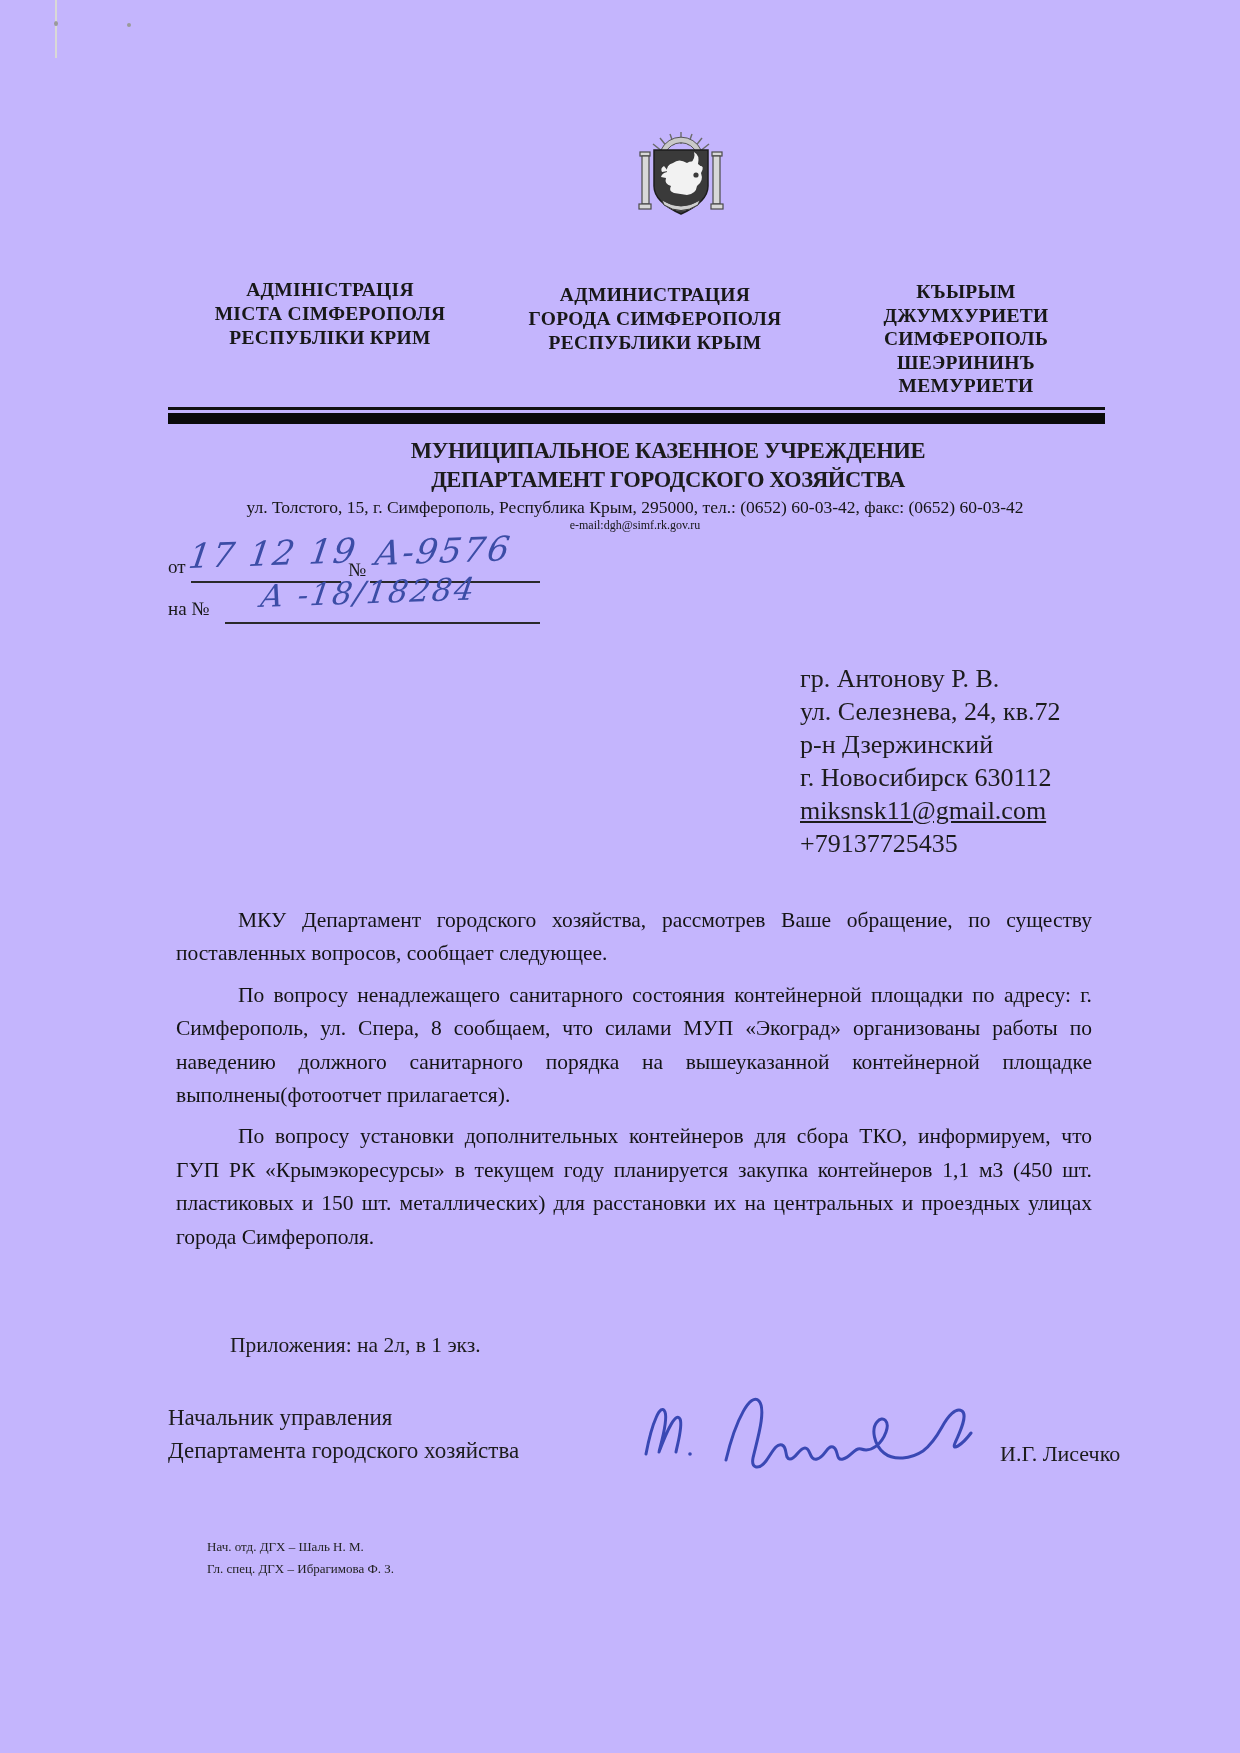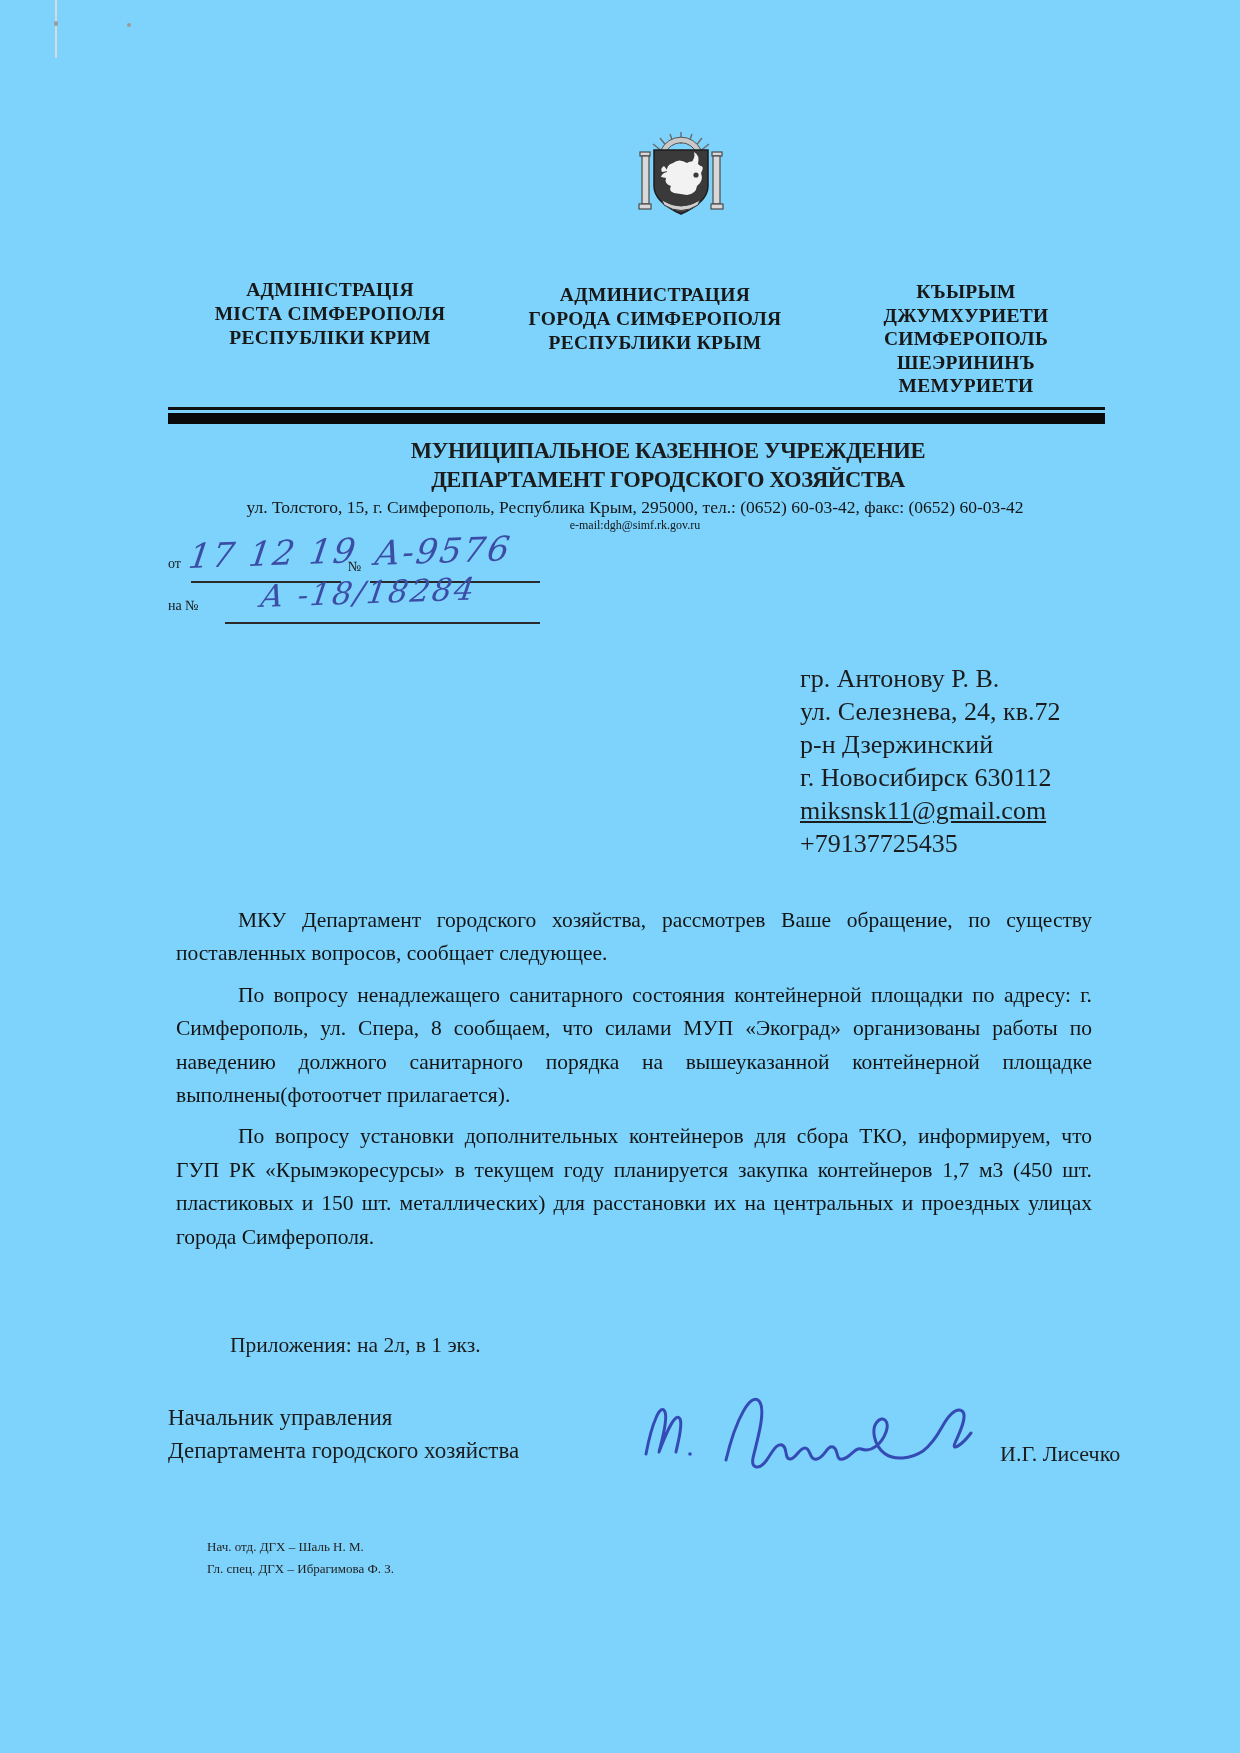--- a/index.html
+++ b/index.html
@@ -1,19 +1,19 @@
 <!DOCTYPE html>
 <html lang="ru"><head>
 <meta charset="utf-8">
 <style>
   html,body{margin:0;padding:0;background:#ffffff;}
   .page{
     position:relative;
     width:1240px;height:1753px;
-    background:#7dd3fc;
+    background:#c4b5fd;
     overflow:hidden;
     font-family:"Liberation Serif","DejaVu Serif",serif;
     color:#1c1c1c;
   }
   .abs{position:absolute;}
   
   .org-col{
     text-align:center;
     font-weight:bold;
     font-size:19.5px;
@@ -30,21 +30,21 @@
     text-align:center;
     font-weight:bold;
     font-size:24px;
     line-height:29px;
     letter-spacing:-0.4px;
     transform:scaleX(.94);
   }
   .addr{text-align:center;font-size:17.5px;color:#151515;}
   .mail{text-align:center;font-size:12px;color:#151515;}
   
-  .ref-label{font-size:14px;color:#1a1a1a;}
+  .ref-label{font-size:19px;color:#1a1a1a;}
   .ref-line{height:2px;background:#2a2a2a;}
   .hand{
     font-family:"DejaVu Serif",serif;
     font-style:italic;
     color:#3c4da6;
     transform:skewX(-10deg) rotate(-2deg);
     transform-origin:left bottom;
     white-space:nowrap;
     letter-spacing:2px;
   }
@@ -160,21 +160,21 @@
     <div>ул. Селезнева, 24, кв.72</div>
     <div>р-н Дзержинский</div>
     <div>г. Новосибирск 630112</div>
     <div class="u">miksnsk11@gmail.com</div>
     <div>+79137725435</div>
   </div>
 
   <div class="abs body-text" style="left:168px;top:896px;">
     <p>МКУ Департамент городского хозяйства, рассмотрев Ваше обращение, по существу поставленных вопросов, сообщает следующее.</p>
     <p>По вопросу ненадлежащего санитарного состояния контейнерной площадки по адресу: г. Симферополь, ул. Спера, 8 сообщаем, что силами МУП «Экоград» организованы работы по наведению должного санитарного порядка на вышеуказанной контейнерной площадке выполнены(фотоотчет прилагается).</p>
-    <p>По вопросу установки дополнительных контейнеров для сбора ТКО, информируем, что ГУП РК «Крымэкоресурсы» в текущем году планируется закупка контейнеров 1,7 м3 (450 шт. пластиковых и 150 шт. металлических) для расстановки их на центральных и проездных улицах города Симферополя.</p>
+    <p>По вопросу установки дополнительных контейнеров для сбора ТКО, информируем, что ГУП РК «Крымэкоресурсы» в текущем году планируется закупка контейнеров 1,1 м3 (450 шт. пластиковых и 150 шт. металлических) для расстановки их на центральных и проездных улицах города Симферополя.</p>
   </div>
 
   <div class="abs attach" style="left:230px;top:1333px;">Приложения: на 2л, в 1 экз.</div>
 
   <div class="abs sig-title" style="left:168px;top:1401px;">
     <div>Начальник управления</div>
     <div>Департамента городского хозяйства</div>
   </div>
 
   <div class="abs" style="left:630px;top:1372px;width:370px;height:115px;">

